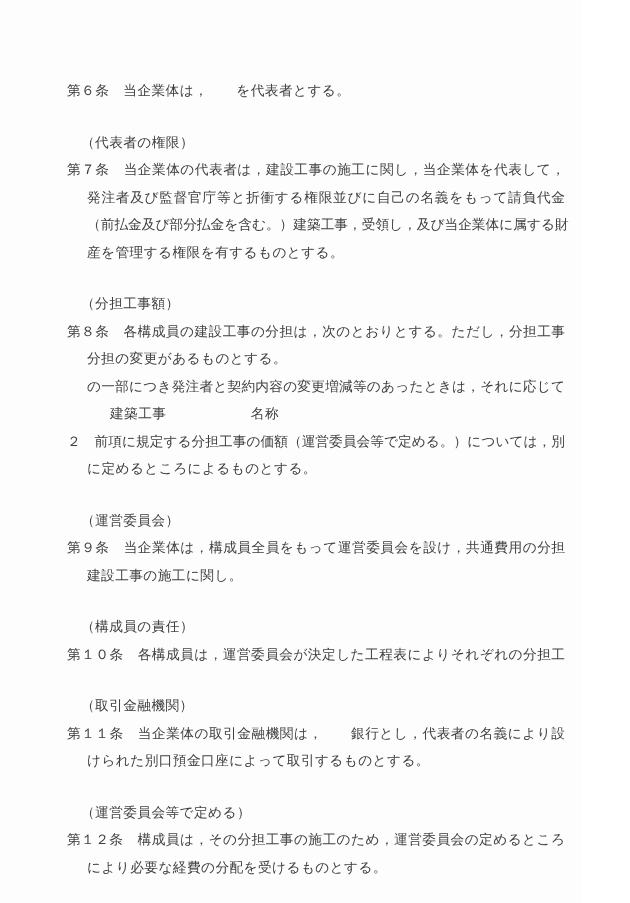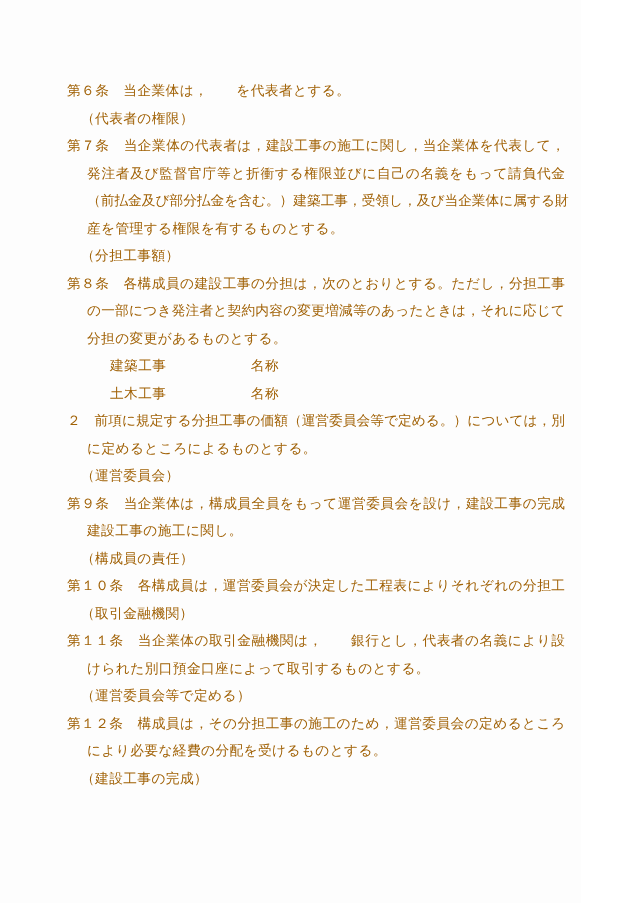--- a/index.html
+++ b/index.html
@@ -5,21 +5,21 @@
   html, body {
     margin: 0;
     padding: 0;
     background: #ffffff;
   }
   .page {
     position: relative;
     width: 581px;
     height: 903px;
     background: #fdfdfd;
-    color: #a16207;
+    color: #404040;
     font-family: "Liberation Serif", "DejaVu Serif", serif;
     overflow: hidden;
   }
   .textblock {
     box-sizing: content-box;
     width: 498px;
     padding: 77px 65px 0 67px;
   }
   .line {
     font-size: 13.7px;
@@ -30,45 +30,44 @@
   }
   
   .line.full {
     letter-spacing: 0;
     text-align: justify;
     text-align-last: justify;
   }
   
   .line.cont { padding-left: 20px; }
   
-  .line.head { padding-left: 14px; }
+  .line.head { padding-left: 14px; margin-top: 24px; }
   
   .line.item { padding-left: 43px; }
 </style>
 </head>
 <body>
 
 <div class="page">
   <div class="textblock">
     <div class="line">第６条　当企業体は，　　を代表者とする。</div>
     <div class="line head">（代表者の権限）</div>
     <div class="line full">第７条　当企業体の代表者は，建設工事の施工に関し，当企業体を代表して，</div>
     <div class="line cont full">発注者及び監督官庁等と折衝する権限並びに自己の名義をもって請負代金</div>
     <div class="line cont full">（前払金及び部分払金を含む。）建築工事，受領し，及び当企業体に属する財</div>
     <div class="line cont">産を管理する権限を有するものとする。</div>
     <div class="line head">（分担工事額）</div>
     <div class="line full">第８条　各構成員の建設工事の分担は，次のとおりとする。ただし，分担工事</div>
+    <div class="line cont">分担の変更があるものとする。</div>
     <div class="line cont full">の一部につき発注者と契約内容の変更増減等のあったときは，それに応じて</div>
-    <div class="line cont">分担の変更があるものとする。</div>
     <div class="line item">建築工事　　　　　　名称</div>
-    <div class="line item">土木工事　　　　　　名称</div>
     <div class="line full">２　前項に規定する分担工事の価額（運営委員会等で定める。）については，別</div>
     <div class="line cont">に定めるところによるものとする。</div>
     <div class="line head">（運営委員会）</div>
-    <div class="line full">第９条　当企業体は，構成員全員をもって運営委員会を設け，建設工事の完成</div>
+    <div class="line full">第９条　当企業体は，構成員全員をもって運営委員会を設け，共通費用の分担</div>
     <div class="line cont">建設工事の施工に関し。</div>
     <div class="line head">（構成員の責任）</div>
     <div class="line full">第１０条　各構成員は，運営委員会が決定した工程表によりそれぞれの分担工</div>
     <div class="line head">（取引金融機関）</div>
     <div class="line full">第１１条　当企業体の取引金融機関は，　　銀行とし，代表者の名義により設</div>
     <div class="line cont">けられた別口預金口座によって取引するものとする。</div>
     <div class="line head">（運営委員会等で定める）</div>
     <div class="line full">第１２条　構成員は，その分担工事の施工のため，運営委員会の定めるところ</div>
     <div class="line cont">により必要な経費の分配を受けるものとする。</div>
     <div class="line head">（建設工事の完成）</div>

